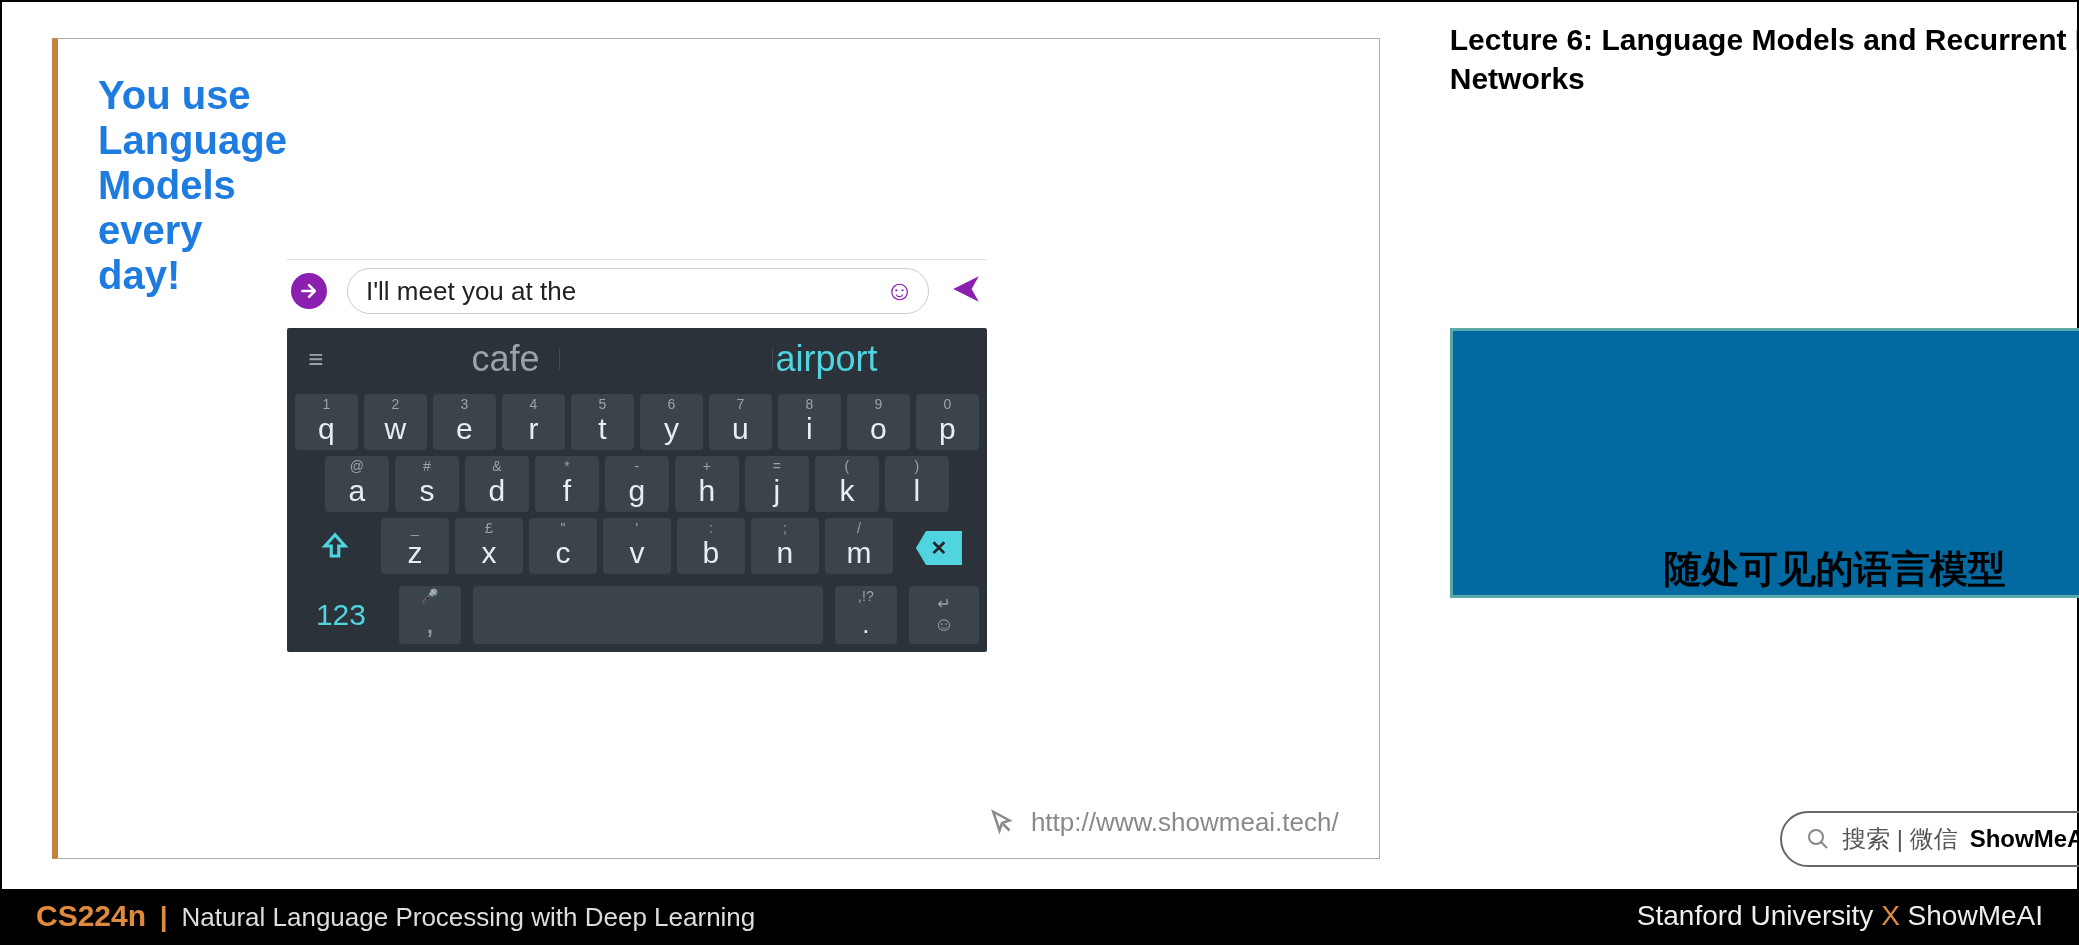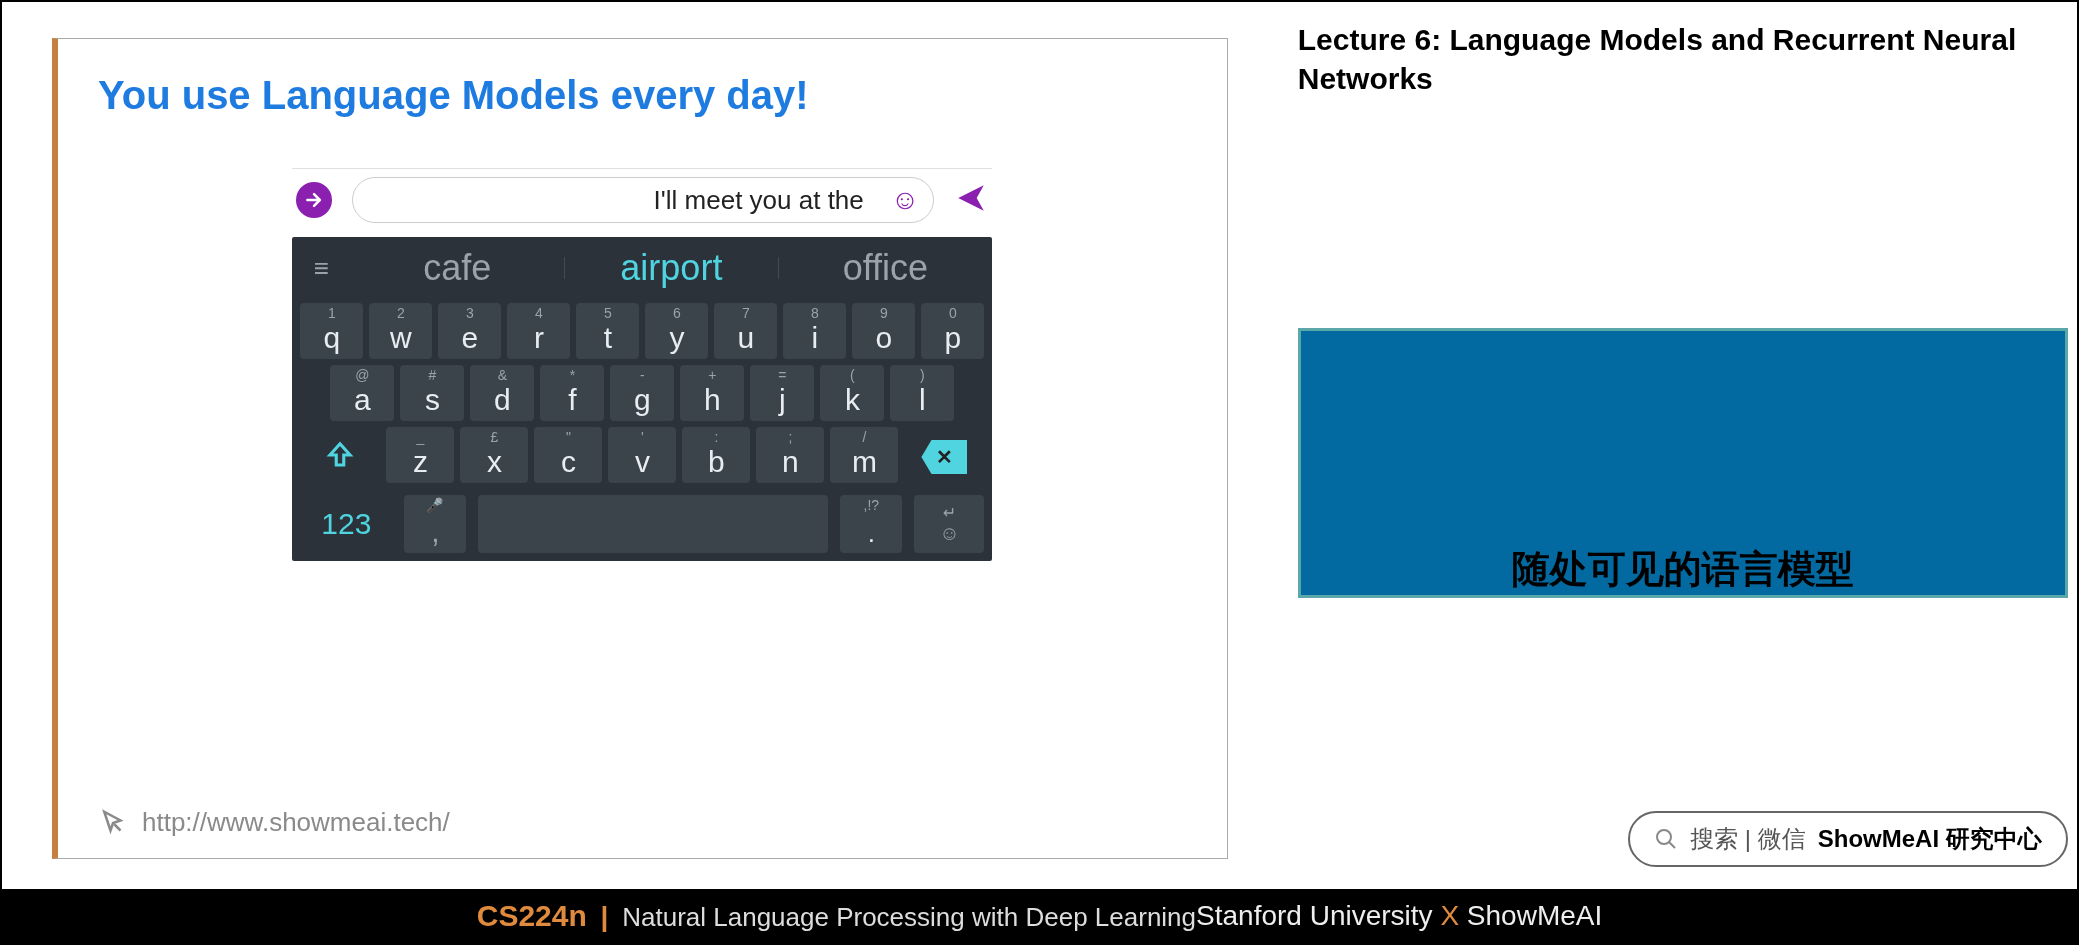--- a/index.html
+++ b/index.html
@@ -30,21 +30,20 @@
   }
   .slide-border {
     border: 1px solid #aaa;
     width: 100%;
     height: 100%;
     position: relative;
     border-left: 6px solid #c5803e;
     background: #fff;
     padding: 34px 40px 20px 40px;
     display: flex;
-    flex-direction: column;
   }
   .slide-title {
     color: #1e7be0;
     font-size: 40px;
     font-weight: 700;
     margin-bottom: 50px;
   }
   .phone-ui {
     align-self: center;
   }
@@ -65,22 +64,21 @@
   .msg-input {
     flex: 1;
     border: 1px solid #ccc;
     border-radius: 24px;
     height: 46px;
     display: flex;
     align-items: center;
     padding: 0 14px 0 18px;
     font-size: 26px;
     color: #222;
-    justify-content: flex-end;
-    gap: 27px;
+    justify-content: space-between;
   }
   .smiley { color:#8a1fb0; font-size:28px; }
   .send-icon svg { fill:#8a1fb0; }
   .keyboard {
     background: #2b3239;
     width: 700px;
     border-radius: 2px;
     color: #d8dde3;
     font-family: Arial, sans-serif;
   }
@@ -213,21 +211,21 @@
   }
   .search-pill svg { stroke:#888; fill:none; stroke-width:2; }
   .search-pill .bold { color:#000; font-weight:700; }
 
   .bottom-bar {
     background:#000;
     color:#fff;
     height:54px;
     display:flex;
     align-items:center;
-    justify-content:center;
+    justify-content:space-between;
     padding:0 34px;
     font-size:28px;
   }
   .bottom-left { display:flex; align-items:baseline; gap:6px; }
   .course-code { color:#e08a3e; font-weight:700; font-size:30px; }
   .bar-pipe { color:#e08a3e; font-weight:700; }
   .course-name { color:#ddd; font-size:26px; font-weight:300; }
   .bottom-right { color:#eee; font-size:28px; }
   .bottom-right .x { color:#e08a3e; }
 </style>
@@ -258,21 +256,20 @@
                 </svg>
             </div>
           </div>
 
           <div class="keyboard">
             <div class="suggestion-row">
               <div class="hamburger">≡</div>
               <div class="suggestions" id="sugs">
                   <div class="sug">cafe</div>
                   <div class="sug active">airport</div>
-                  <div class="sug">office</div>
                 </div>
             </div>
             <div class="kb-rows">
               <div class="kb-row" id="row1">
                   <div class="key"><span class="sym">1</span>q</div>
                   <div class="key"><span class="sym">2</span>w</div>
                   <div class="key"><span class="sym">3</span>e</div>
                   <div class="key"><span class="sym">4</span>r</div>
                   <div class="key"><span class="sym">5</span>t</div>
                   <div class="key"><span class="sym">6</span>y</div>

